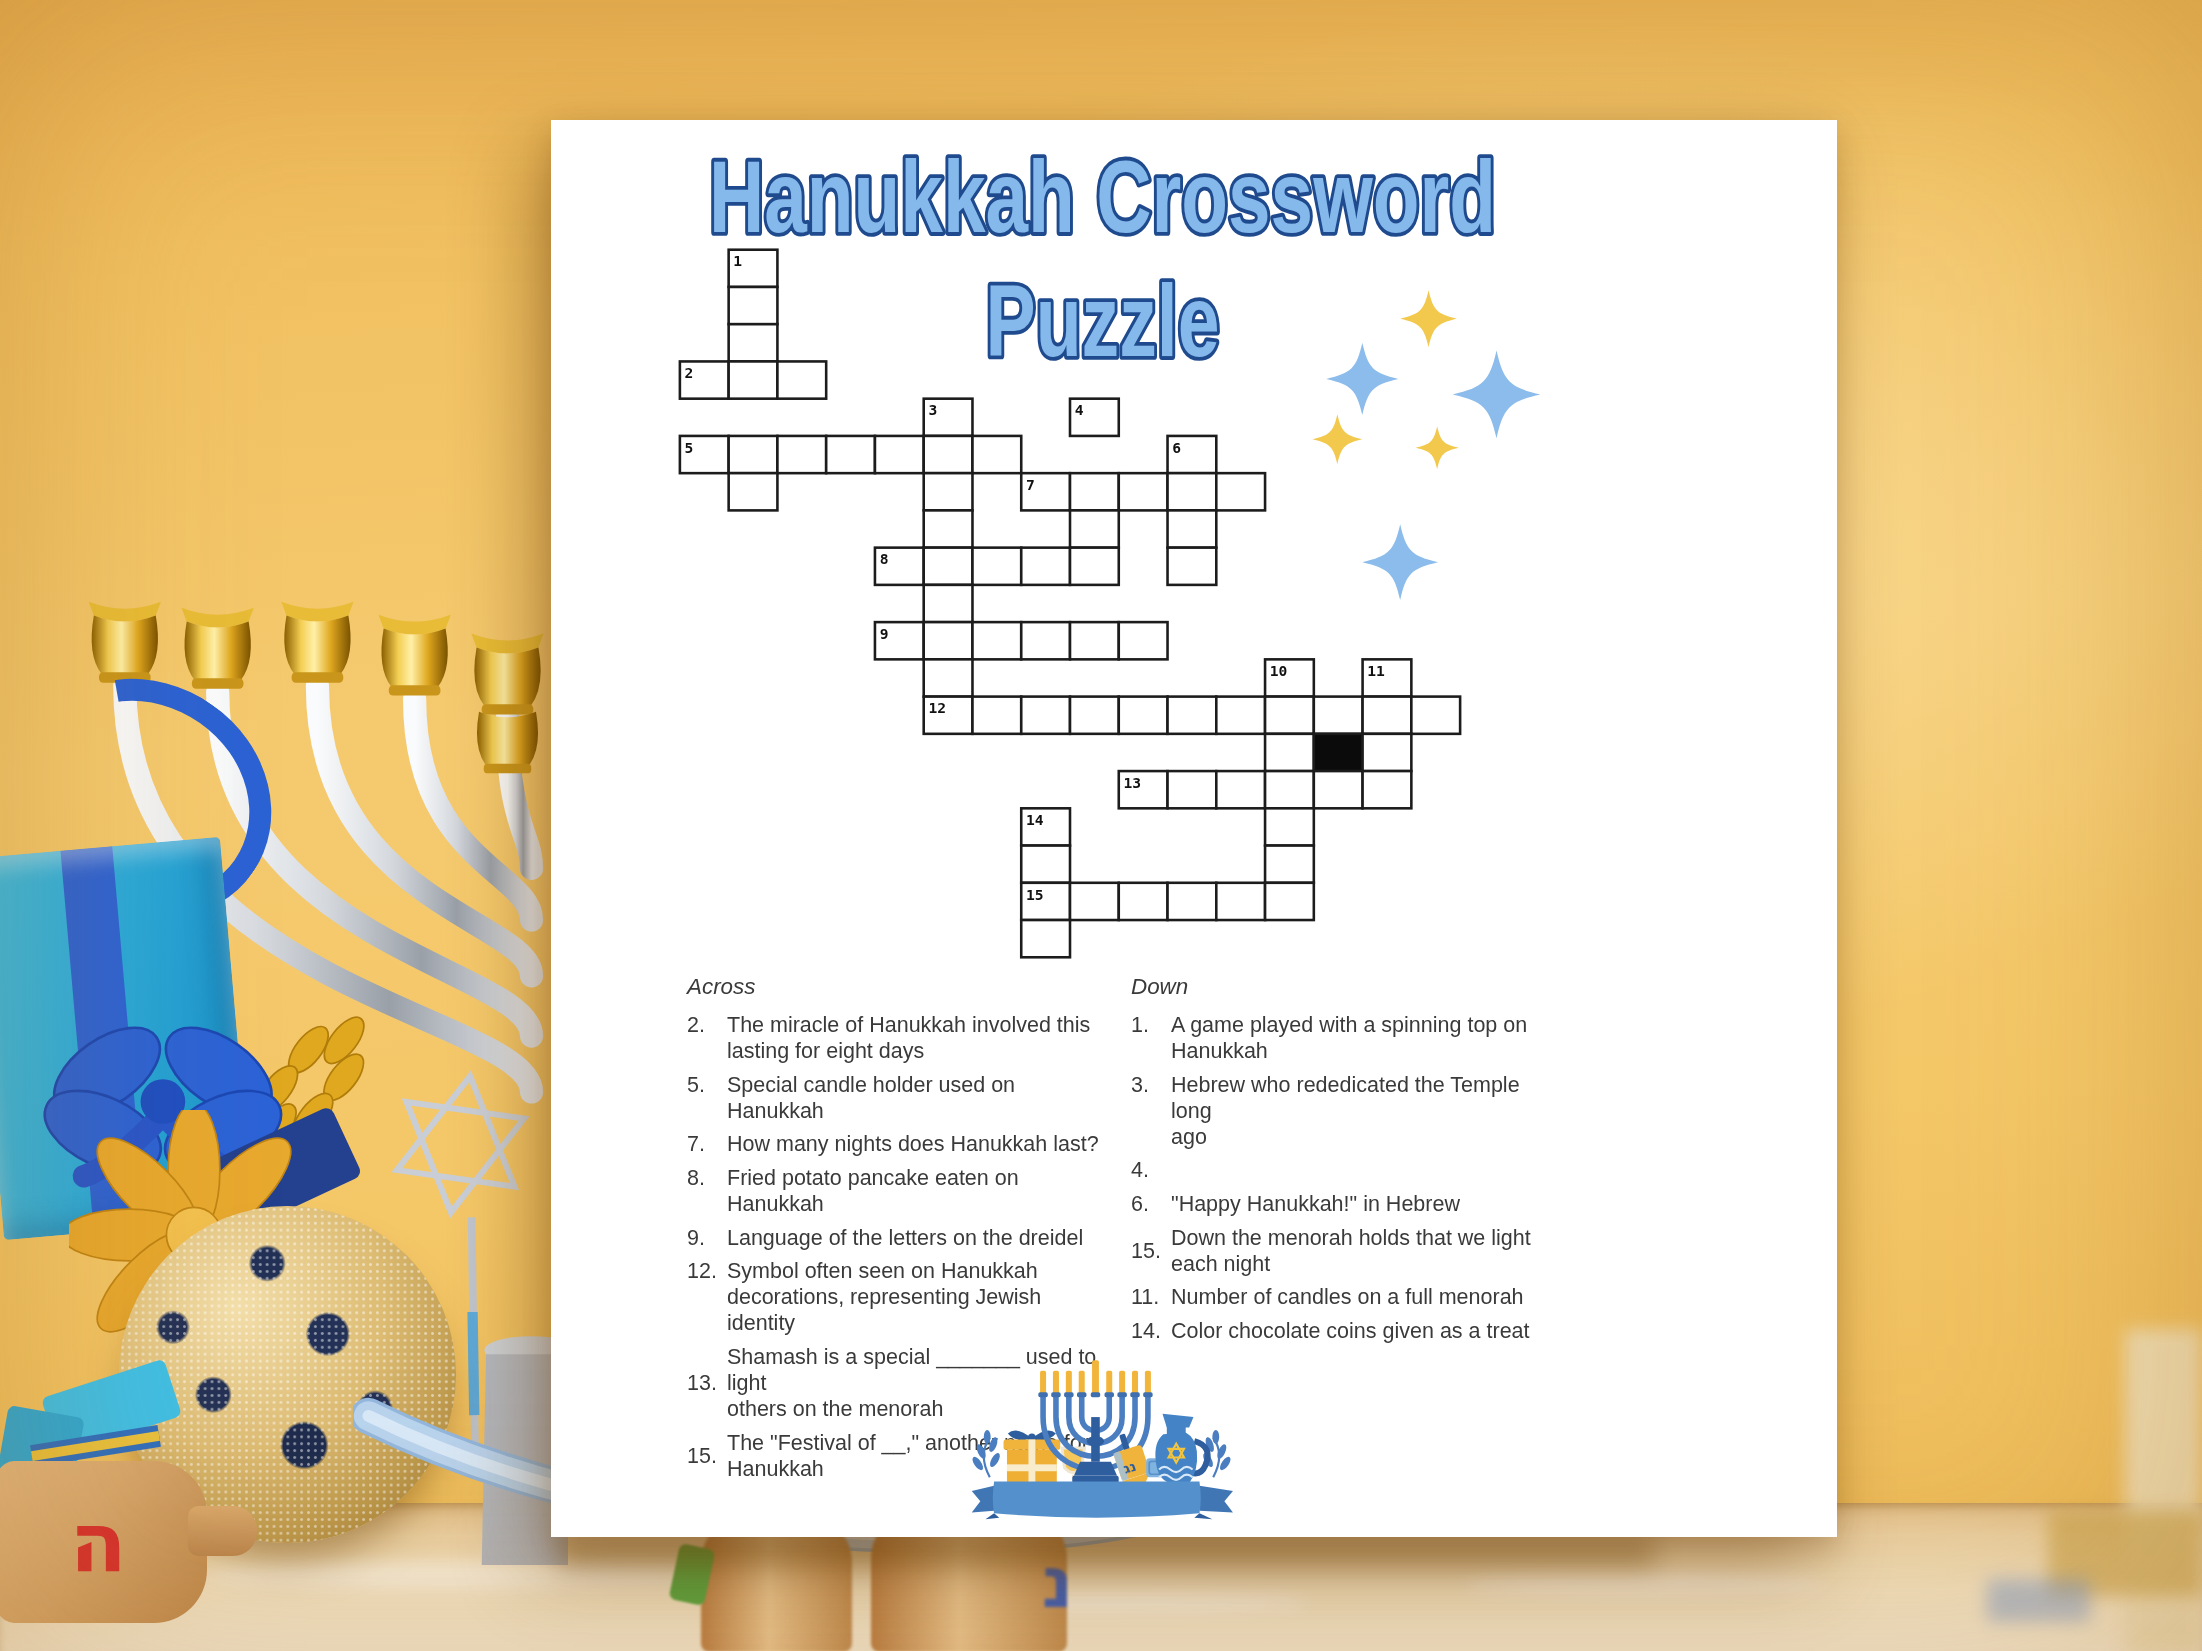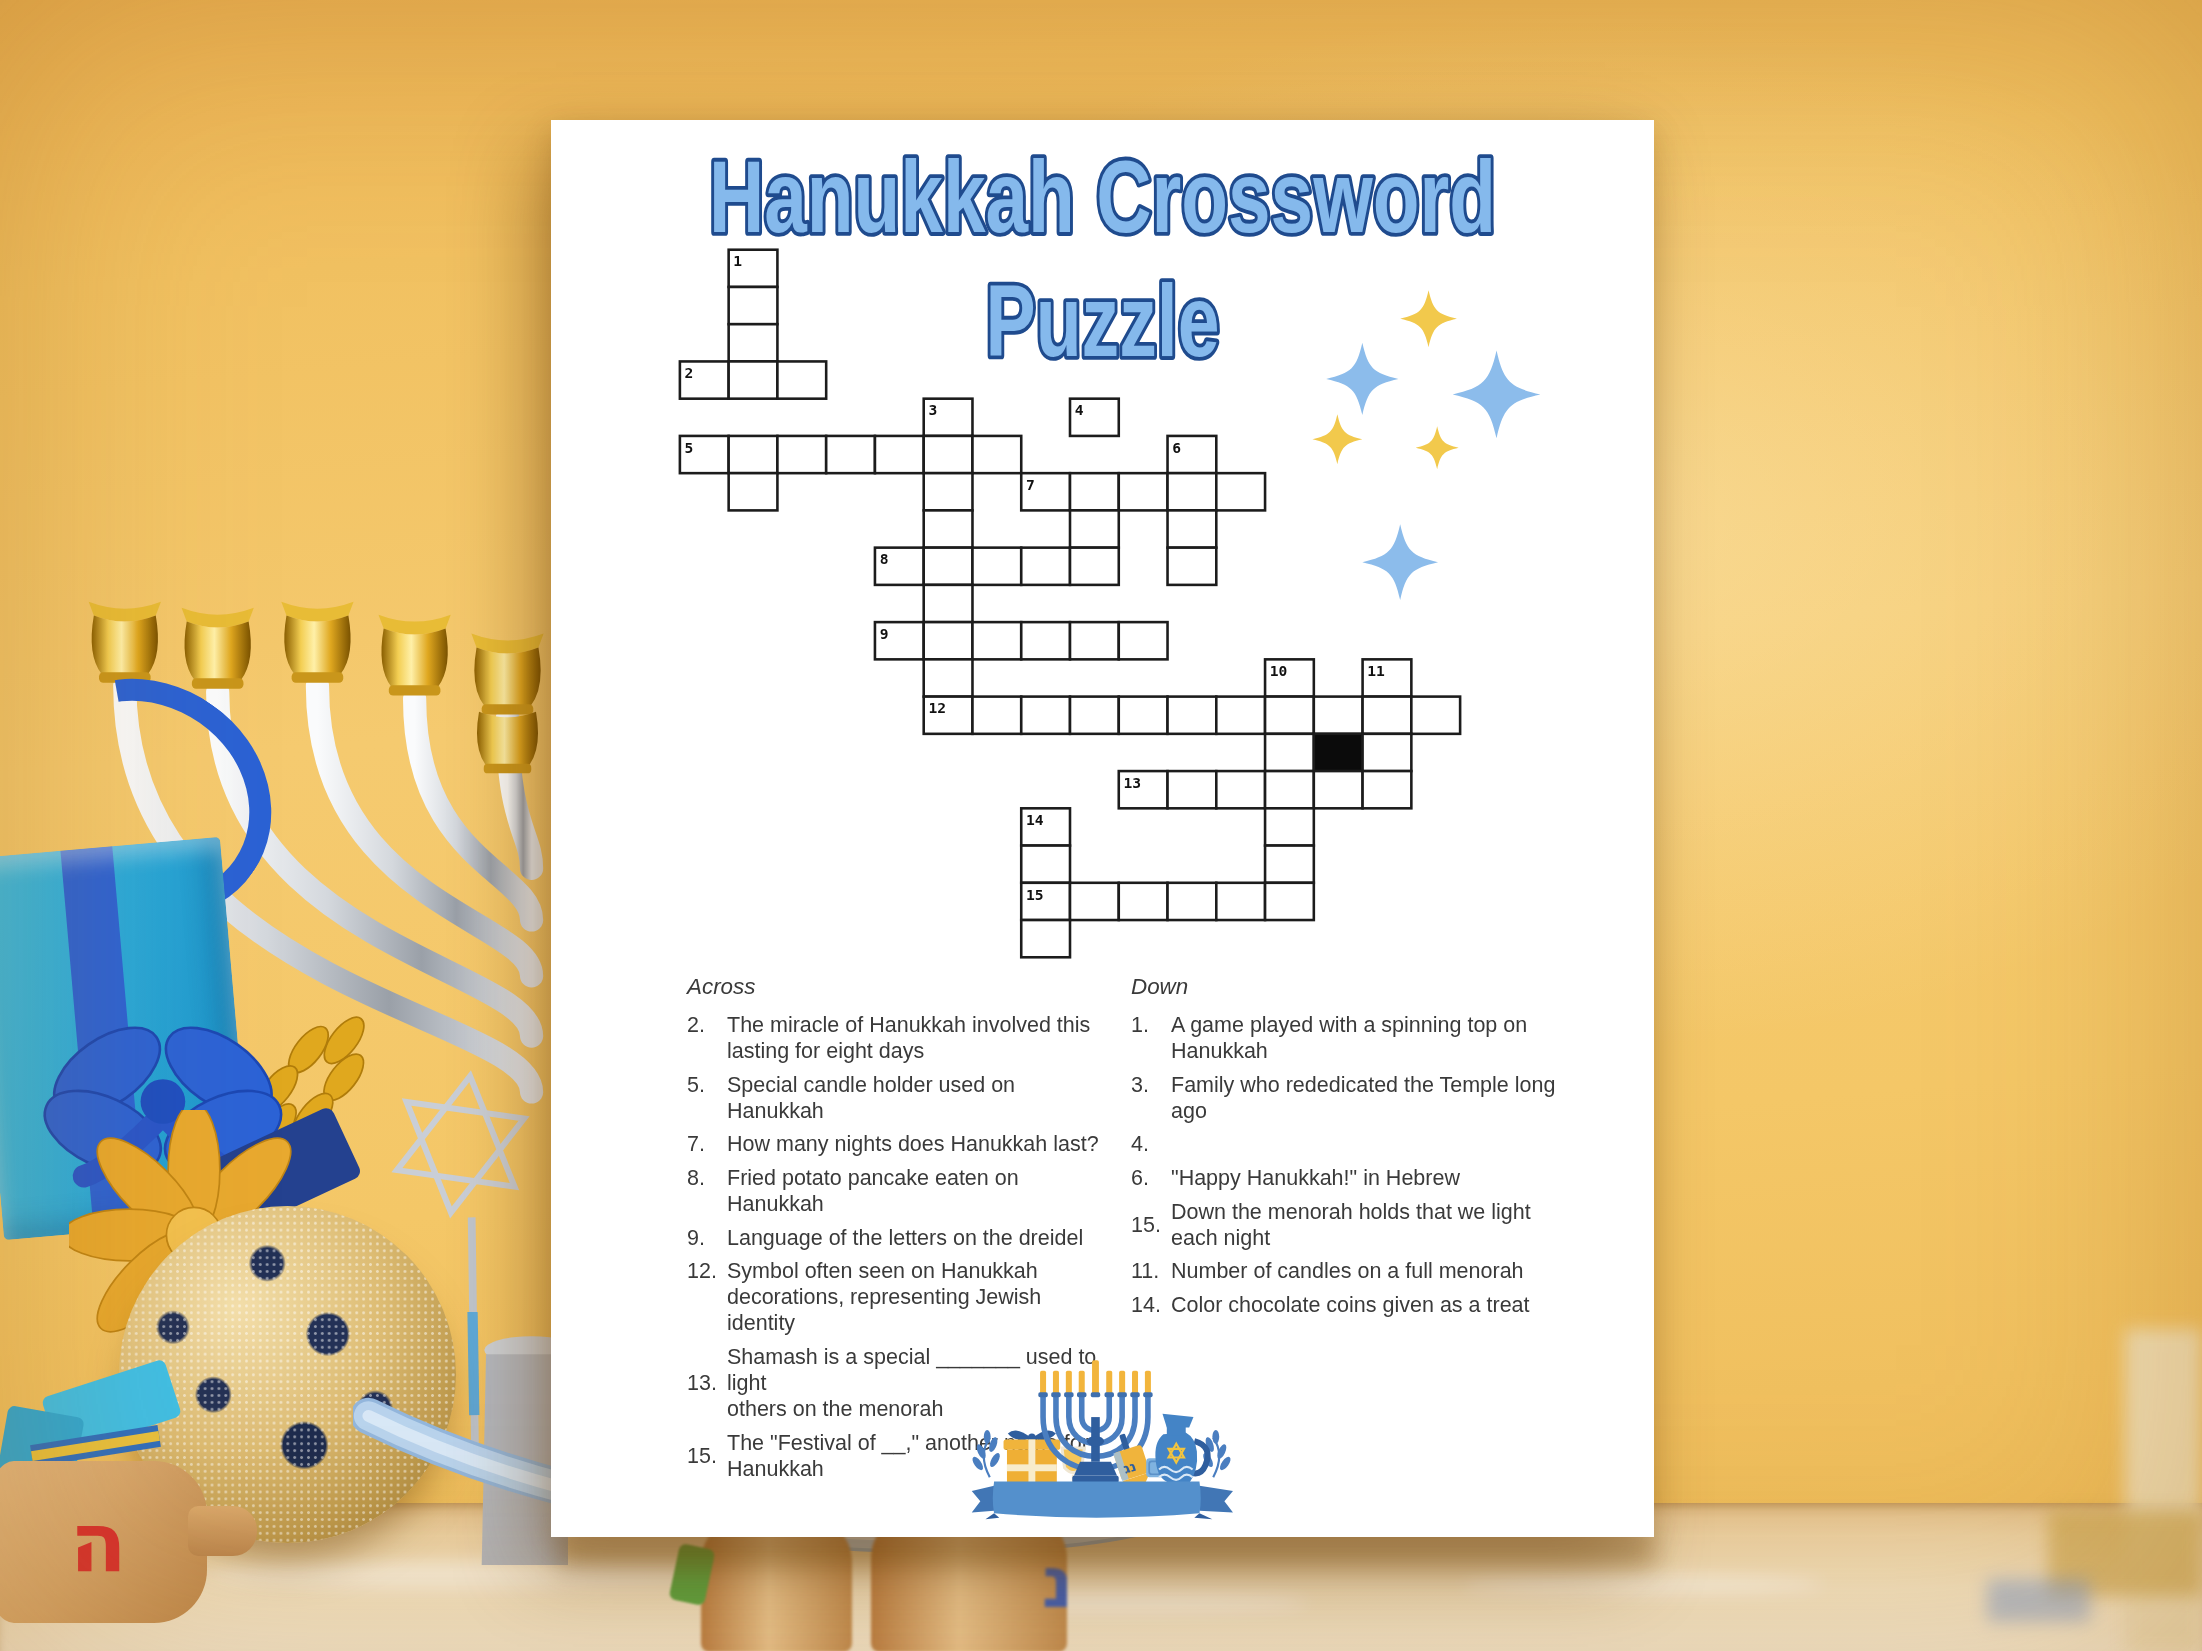--- a/index.html
+++ b/index.html
@@ -45,21 +45,21 @@
     display:flex;align-items:center;justify-content:center;}
   .dreidel-left::after{content:"";position:absolute;right:-50px;top:45px;width:69px;height:50px;border-radius:10.3px 24px 24px 10.3px;
     background:linear-gradient(180deg,#DBAA6D,#BC8750);}
   .dreidel-letter{font-family:"DejaVu Sans",sans-serif;font-weight:bold;font-size:83px;color:#D92F2F;}
   .cyl{filter:blur(1.7px);border-radius:46px 46px 8.6px 8.6px;
     background:linear-gradient(90deg,#BD8148 0%,#EECb97 45%,#C38F55 100%);overflow:hidden;}
   .cyl .dreidel-letter{position:absolute;right:-6.9px;top:29px;font-size:71px;color:#3B5FC0;}
   .green-bit{left:674px;top:1546px;width:36px;height:57px;background:#58A845;border-radius:6.9px;transform:rotate(12deg);filter:blur(0.9px);}
 
   
-  .page{left:551px;top:120px;width:1103px;height:1417px;background:#FFFFFF;
+  .page{left:551px;top:120px;width:1286px;height:1417px;background:#FFFFFF;
         box-shadow:-22.4px 31px 73px rgba(105,60,8,.42), 0 10.3px 26px rgba(105,60,8,.22);}
   .title-svg{left:0;top:0;width:1103px;height:293px;overflow:visible;}
   .title-text{font-family:"Liberation Sans",sans-serif;font-weight:bold;font-size:118px;
               paint-order:stroke fill;stroke-width:9px;stroke-linejoin:round;}
   .grid-svg{left:127px;top:128px;}
   .sparkles-svg{left:0;top:0;width:1103px;height:1417px;pointer-events:none;}
   .clue-col{position:absolute;top:854px;width:447px;color:#3A3A3A;}
   .col-across{left:136px;}
   .col-down{left:580px;}
   .clue-header{font-size:22.4px;line-height:26px;margin-bottom:12px;font-style:italic;}
@@ -366,21 +366,21 @@
     <div class="clue-col col-down">
       <div class="clue-header">Down</div>
       <div id="downItems">
           <div class="clue clue--top">
             <div class="clue-num">1.</div>
             <div class="clue-text">A game played with a spinning top on
 Hanukkah</div>
           </div>
           <div class="clue clue--top">
             <div class="clue-num">3.</div>
-            <div class="clue-text">Family who rededicated the Temple long
+            <div class="clue-text">Hebrew who rededicated the Temple long
 ago</div>
           </div>
           <div class="clue clue--mid">
             <div class="clue-num">4.</div>
           </div>
           <div class="clue clue--mid">
             <div class="clue-num">6.</div>
             <div class="clue-text">"Happy Hanukkah!" in Hebrew</div>
           </div>
           <div class="clue clue--mid">

